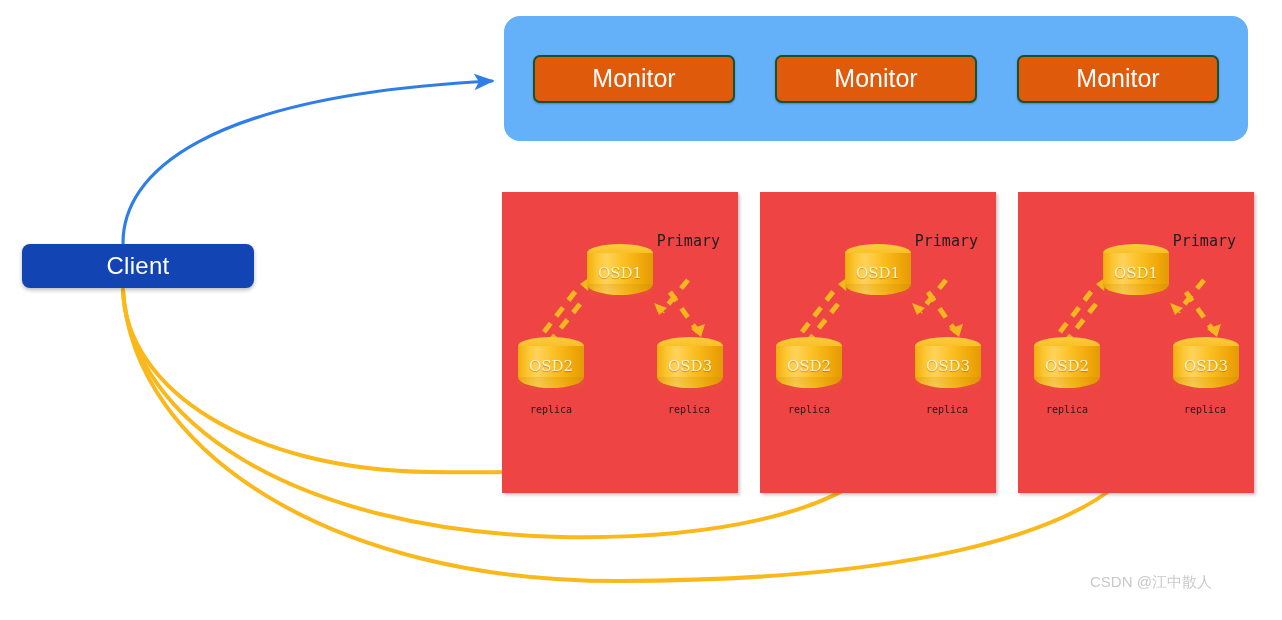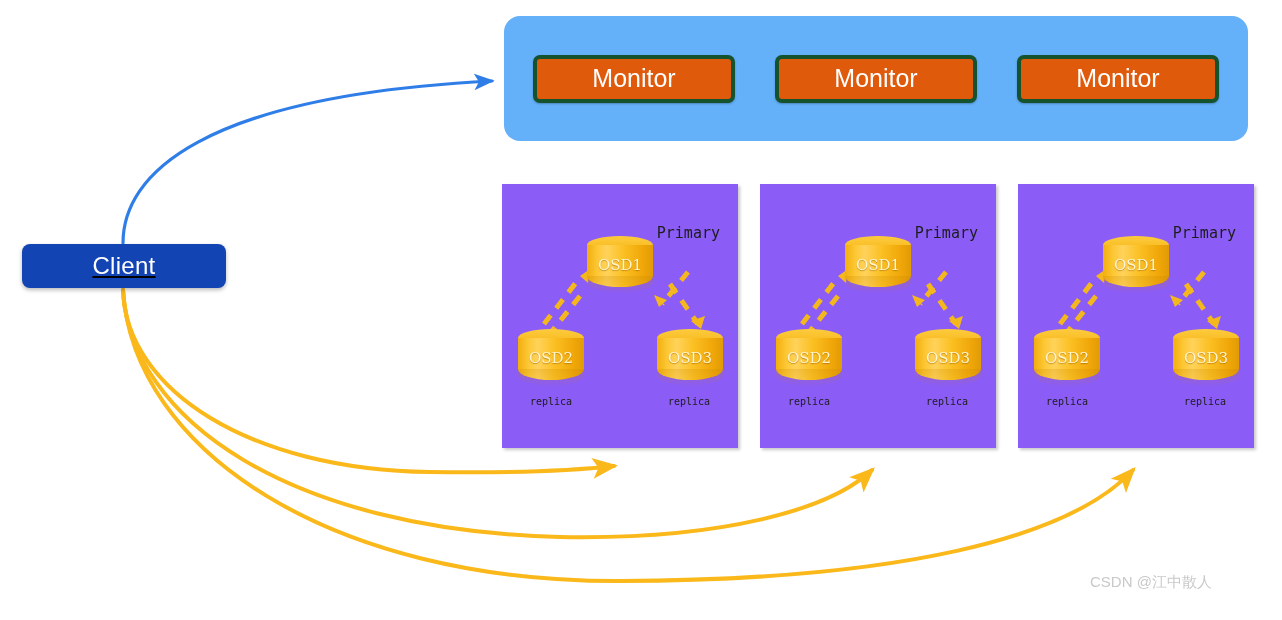--- a/index.html
+++ b/index.html
@@ -25,29 +25,28 @@
     width: 1282px;
     height: 620px;
     pointer-events: none;
   }
 
   
   .client-node {
     position: absolute;
     left: 22px;
     top: 244px;
-    width: 204px;
+    width: 232px;
     height: 44px;
     background: #1344b4;
     border-radius: 8px;
     box-shadow: 0 2px 4px rgba(0,0,0,0.28);
     display: flex;
     align-items: center;
     justify-content: center;
-    text-decoration: underline;
   }
   .client-label {
     color: #ffffff;
     font-size: 24px;
     font-family: "Liberation Sans", sans-serif;
     letter-spacing: .3px;
   }
 
   
   .monitor-cluster {
@@ -61,41 +60,41 @@
     display: flex;
     align-items: center;
     justify-content: space-between;
     padding: 0 29px;
     box-sizing: border-box;
   }
   .monitor-btn {
     width: 202px;
     height: 48px;
     background: #e05a0c;
-    border: 4px solid #14532d;
+    border: 2px solid #14532d;
     border-radius: 7px;
     display: flex;
     align-items: center;
     justify-content: center;
     box-sizing: border-box;
     box-shadow: 0 1px 2px rgba(0,0,0,0.25);
   }
   .monitor-label {
     color: #ffffff;
     font-size: 25px;
     font-family: "Liberation Sans", sans-serif;
   }
 
   
   .osd-panel {
     position: absolute;
-    top: 184px;
+    top: 192px;
     width: 236px;
-    height: 264px;
-    background: #8b5cf6;
+    height: 301px;
+    background: #ef4444;
     box-shadow: 2px 2px 3px rgba(0,0,0,0.22);
   }
   .osd-panel.p0 { left: 502px; }
   .osd-panel.p1 { left: 760px; }
   .osd-panel.p2 { left: 1018px; }
 
   .primary-label {
     position: absolute;
     right: 18px;
     top: 40px;

